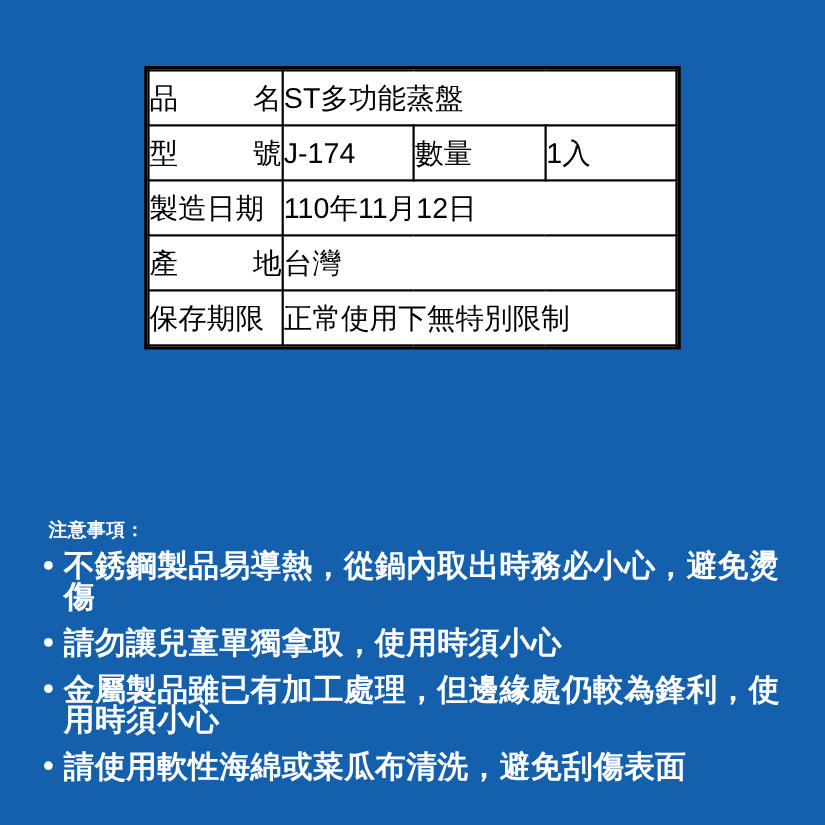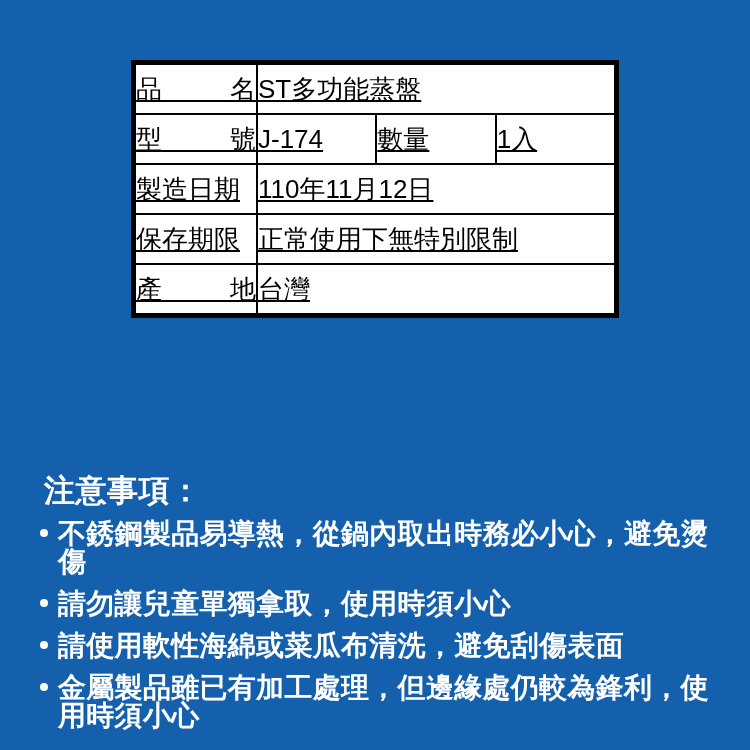--- a/index.html
+++ b/index.html
@@ -75,33 +75,32 @@
     box-sizing: border-box;
   }
   td.sub-value {
     width: 82px;
     padding-left: 8px;
     box-sizing: border-box;
   }
   
   table.spec {
     border: 2px solid #000;
-    text-decoration: underline;
   }
 
   
   .notes {
     position: absolute;
     left: 36px;
     top: 470px;
     width: 690px;
     color: #ffffff;
   }
   .notes-title {
-    font-size: 31px;
+    font-size: 17px;
     font-weight: bold;
     margin: 0 0 8px 8px;
     letter-spacing: 0.5px;
   }
   ul.note-list {
     list-style: none;
     margin: 0;
     padding: 0;
   }
   ul.note-list li {
@@ -146,38 +145,38 @@
           <td class="sub-label">數量</td>
           <td class="sub-value">1入</td>
         </tr>
         <tr>
           <td class="label nojust">
               <span>製造日期</span>
             </td>
           <td class="value" colspan="3">110年11月12日</td>
         </tr>
         <tr>
+          <td class="label">
+              <span>產　　地</span>
+            </td>
+          <td class="value" colspan="3">台灣</td>
+        </tr>
+        <tr>
           <td class="label nojust">
               <span>保存期限</span>
             </td>
           <td class="value" colspan="3">正常使用下無特別限制</td>
-        </tr>
-        <tr>
-          <td class="label">
-              <span>產　　地</span>
-            </td>
-          <td class="value" colspan="3">台灣</td>
         </tr>
       </tbody>
     </table>
   </div>
 
   <div class="notes">
     <div class="notes-title">注意事項：</div>
     <ul class="note-list">
       <li>不銹鋼製品易導熱，從鍋內取出時務必小心，避免燙傷</li>
       <li>請勿讓兒童單獨拿取，使用時須小心</li>
+      <li>金屬製品雖已有加工處理，但邊緣處仍較為鋒利，使用時須小心</li>
       <li>請使用軟性海綿或菜瓜布清洗，避免刮傷表面</li>
-      <li>金屬製品雖已有加工處理，但邊緣處仍較為鋒利，使用時須小心</li>
     </ul>
   </div>
 
 </div>
 
 </body></html>

